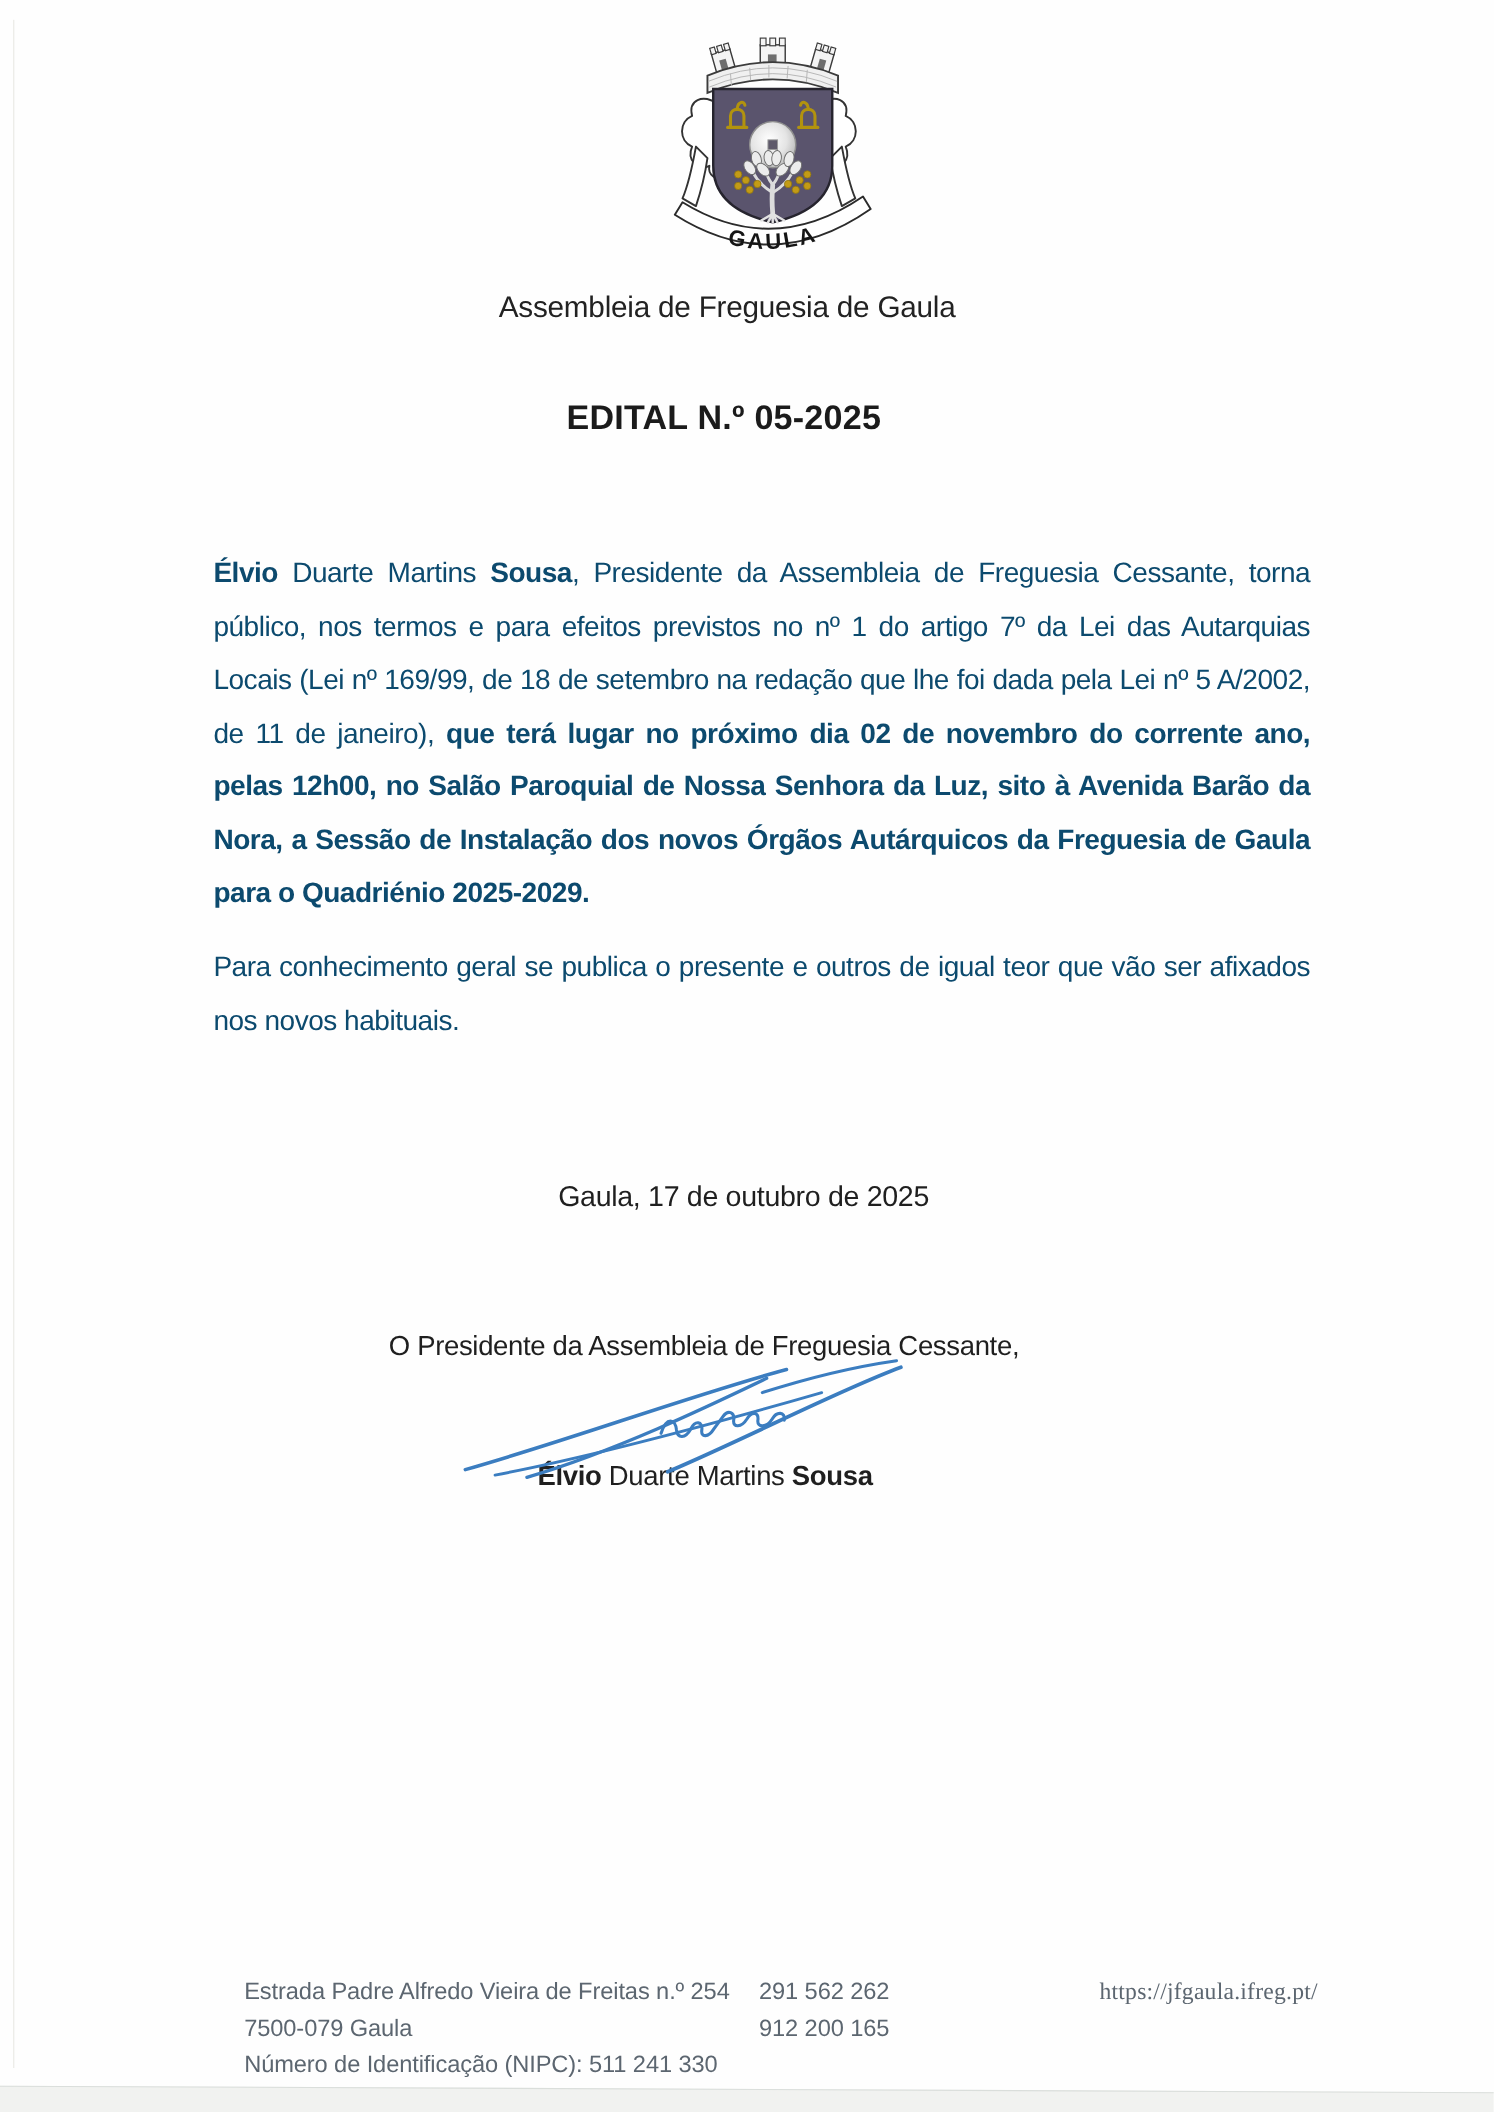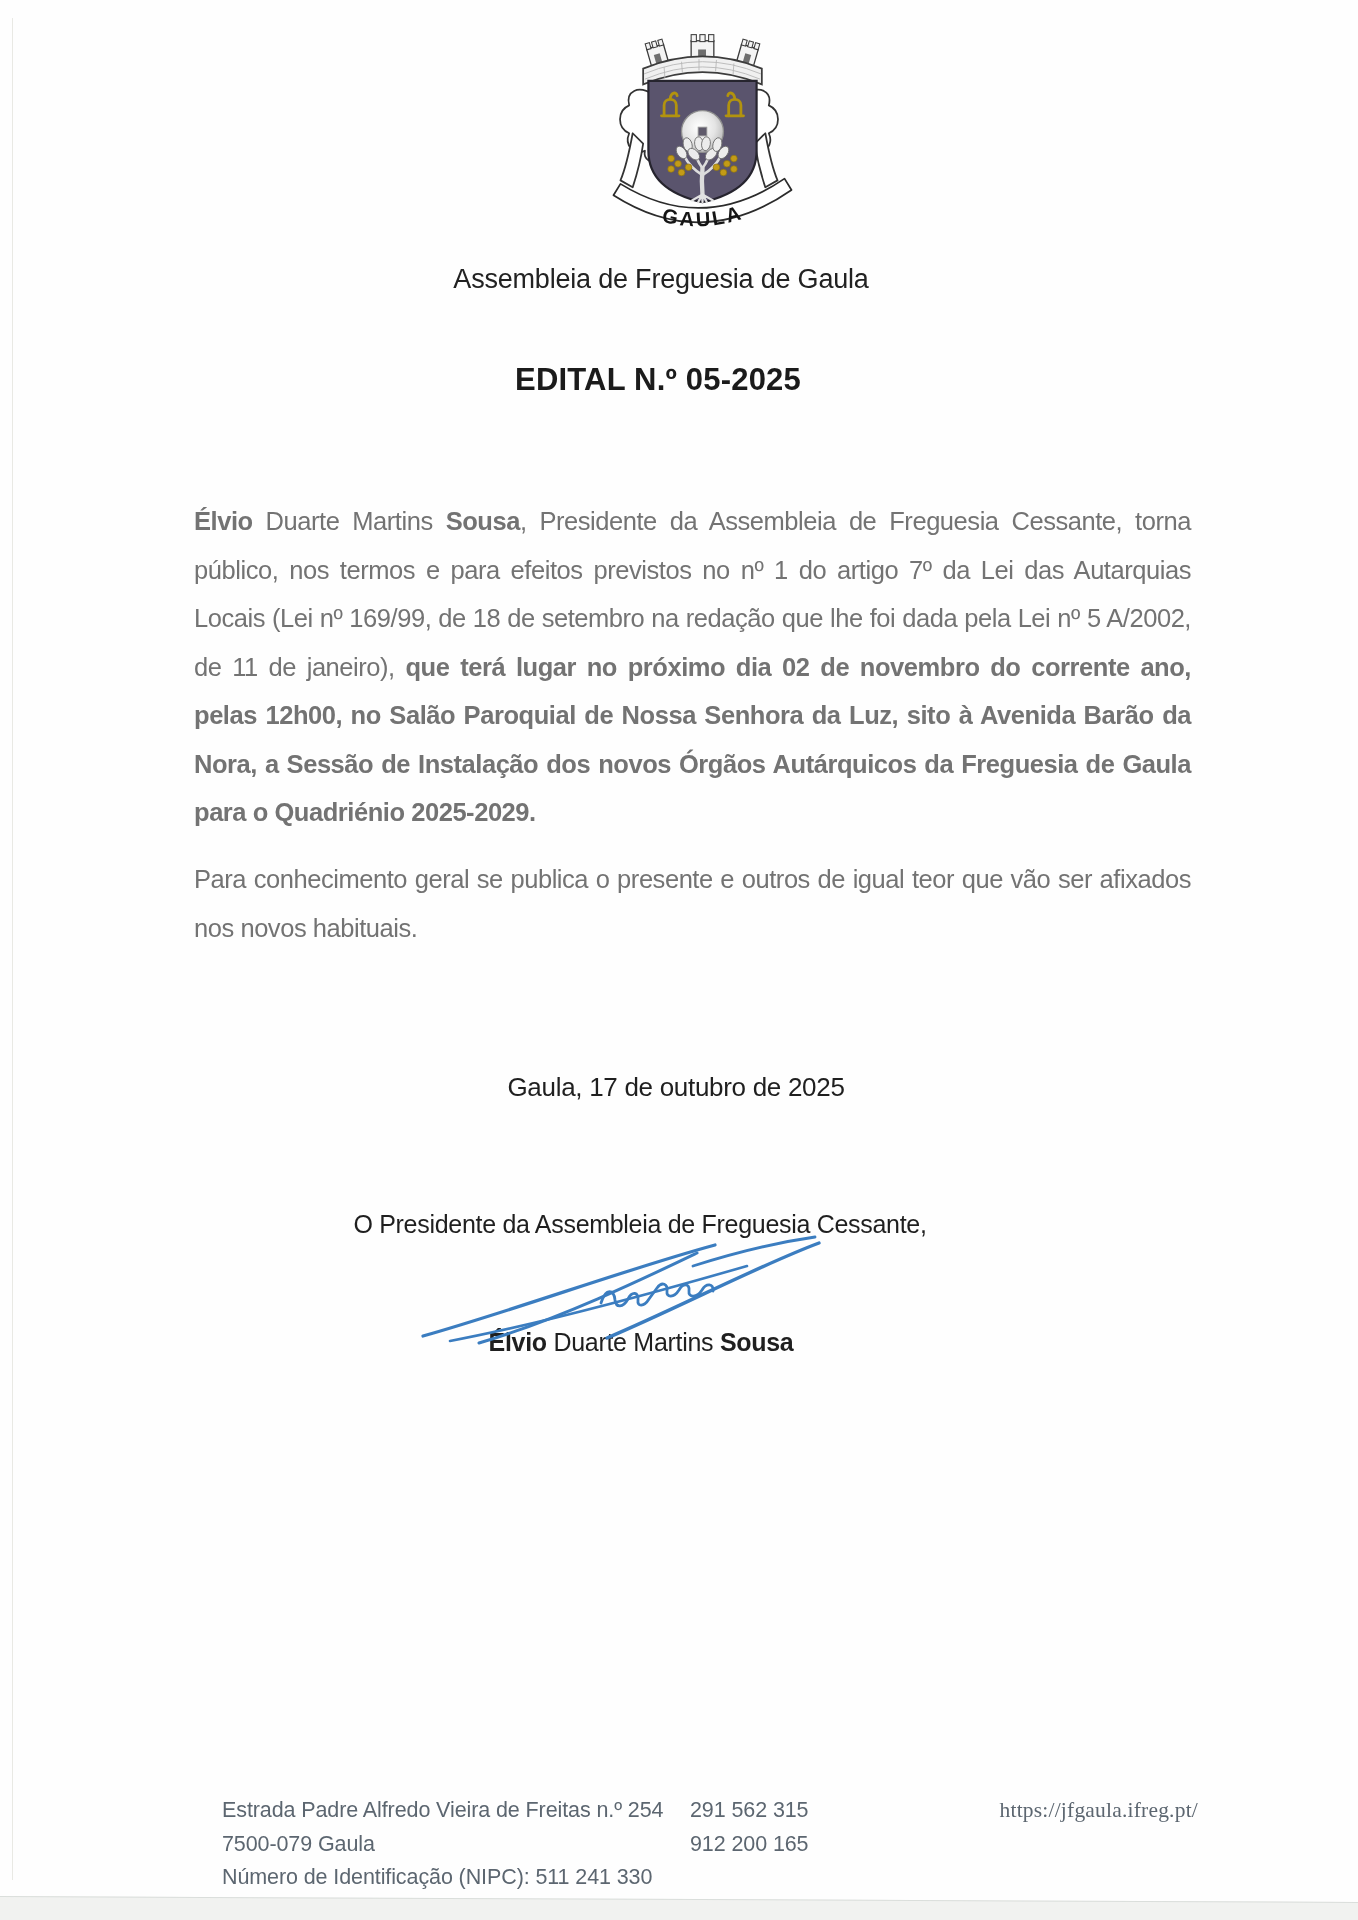--- a/index.html
+++ b/index.html
@@ -26,21 +26,21 @@
     font-size:27px; letter-spacing:-0.2px; margin-left:-36px; color:#222;
   }
   .edital-title {
     position:absolute; left:0; right:0; top:362px; text-align:center;
     font-size:31px; font-weight:bold; letter-spacing:0.2px; margin-left:-42px; color:#1b1b1b;
   }
 
   .body-text {
     position:absolute; left:194px; width:997px;
     font-size:25.5px; line-height:48.5px; letter-spacing:-0.45px;
-    text-align:justify; color:#737373;
+    text-align:justify; color:#0c4a6e;
   }
   .p1 { top:497px; }
   .p2 { top:855px; }
   .body-text b { font-weight:bold; }
 
   .dateline {
     position:absolute; left:0; right:0; top:1072px; text-align:center;
     font-size:26px; letter-spacing:-0.3px; margin-left:-6px;
   }
 
@@ -192,21 +192,21 @@
 
   <div class="sig-name"><b>Élvio</b><span> Duarte Martins </span><b>Sousa</b></div>
 
   <div class="page-footer">
     <div class="footer-col address">
       <div>Estrada Padre Alfredo Vieira de Freitas n.º 254</div>
       <div>7500-079 Gaula</div>
       <div>Número de Identificação (NIPC): 511 241 330</div>
     </div>
     <div class="footer-col phones">
-      <div>291 562 315</div>
+      <div>291 562 262</div>
       <div>912 200 165</div>
     </div>
     <div class="footer-col web">
       <div class="serif">https://jfgaula.ifreg.pt/</div>
     </div>
   </div>
 
   <div class="scan-left-edge"></div>
   <div class="scan-bottom-edge"></div>
 

